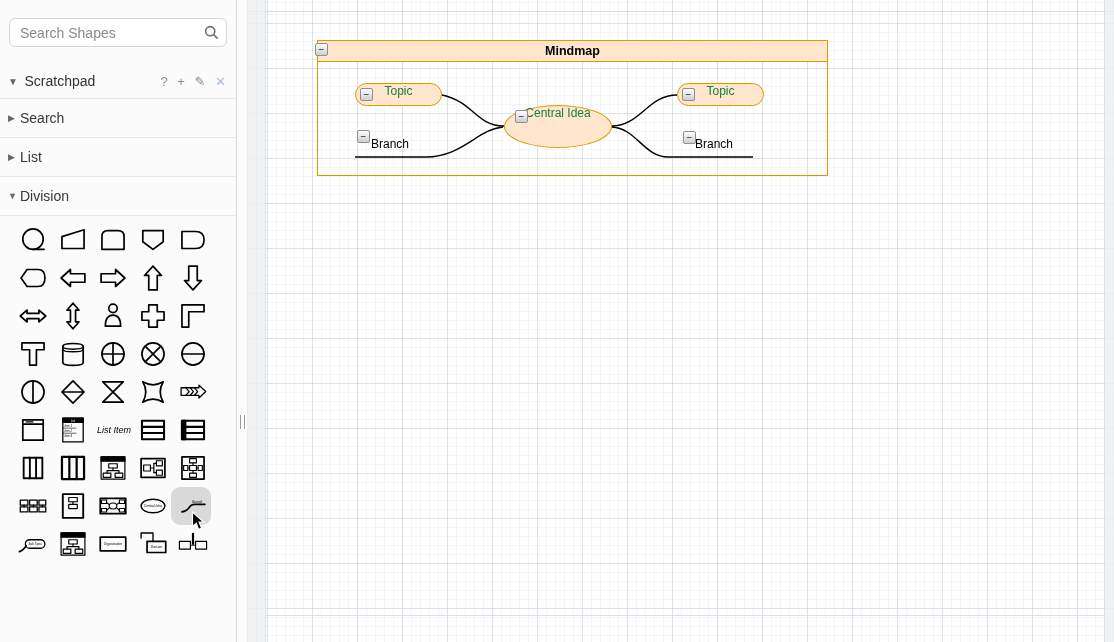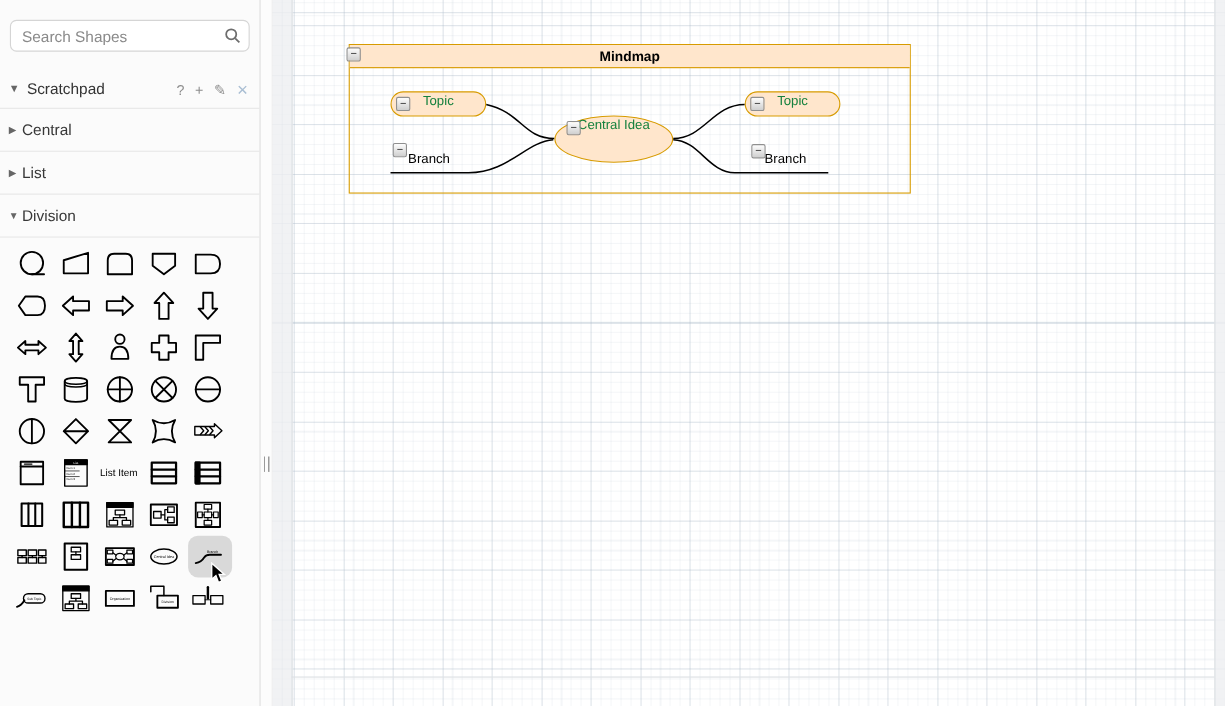--- a/index.html
+++ b/index.html
@@ -21,21 +21,21 @@
   .sp-actions{position:absolute;right:10px;top:10px;font-size:13px;}
   .sp-actions span{margin-left:6px;color:#8c8c8c;cursor:pointer;}
   .sp-actions .sp-close{color:#a9bed3;}
   .drop-zone{margin:12px 17px 14px 17px;height:38px;border:2px dashed #cfcfcf;border-radius:16px;
     display:flex;align-items:center;justify-content:center;color:#aeaeae;font-size:15px;}
   .section-row{height:39px;border-top:1px solid #e7e7e7;display:flex;align-items:center;
     padding-left:8px;box-sizing:border-box;cursor:pointer;}
   
   .palette{display:grid;grid-template-columns:repeat(5,40px);grid-auto-rows:38px;
     padding:5px 0 0 11px;border-top:1px solid #e7e7e7;}
-  .cell{position:relative;display:flex;align-items:center;justify-content:flex-start;cursor:pointer;}
+  .cell{position:relative;display:flex;align-items:center;justify-content:flex-end;cursor:pointer;font-style:italic;}
   .cell.hovered{background:#d9d9d9;border-radius:9px;}
   .cell-text{font-size:9px;color:#000;}
   .cursor{position:absolute;left:20px;top:24px;}
 
   
   .splitter{position:absolute;left:237px;top:0;width:11px;height:642px;background:#fcfcfc;
     border-right:1px solid #ececec;box-sizing:border-box;}
   .grip{position:absolute;left:3px;top:415px;width:5px;height:14px;
     background:repeating-linear-gradient(90deg,#9a9a9a 0 1px,transparent 1px 4px);}
 
@@ -97,21 +97,21 @@
         <span>?</span>
         <span>+</span>
         <span>✎</span>
         <span class="sp-close">✕</span>
       </span>
     </div>
 
 
     <div class="section-row">
       <span class="tri" style="font-size:9px">▶</span>
-      <span class="sec-label">Central</span>
+      <span class="sec-label">Search</span>
     </div>
     <div class="section-row">
       <span class="tri" style="font-size:9px">▶</span>
       <span class="sec-label">List</span>
     </div>
     <div class="section-row">
       <span class="tri" style="font-size:9px">▼</span>
       <span class="sec-label">Division</span>
     </div>
 

